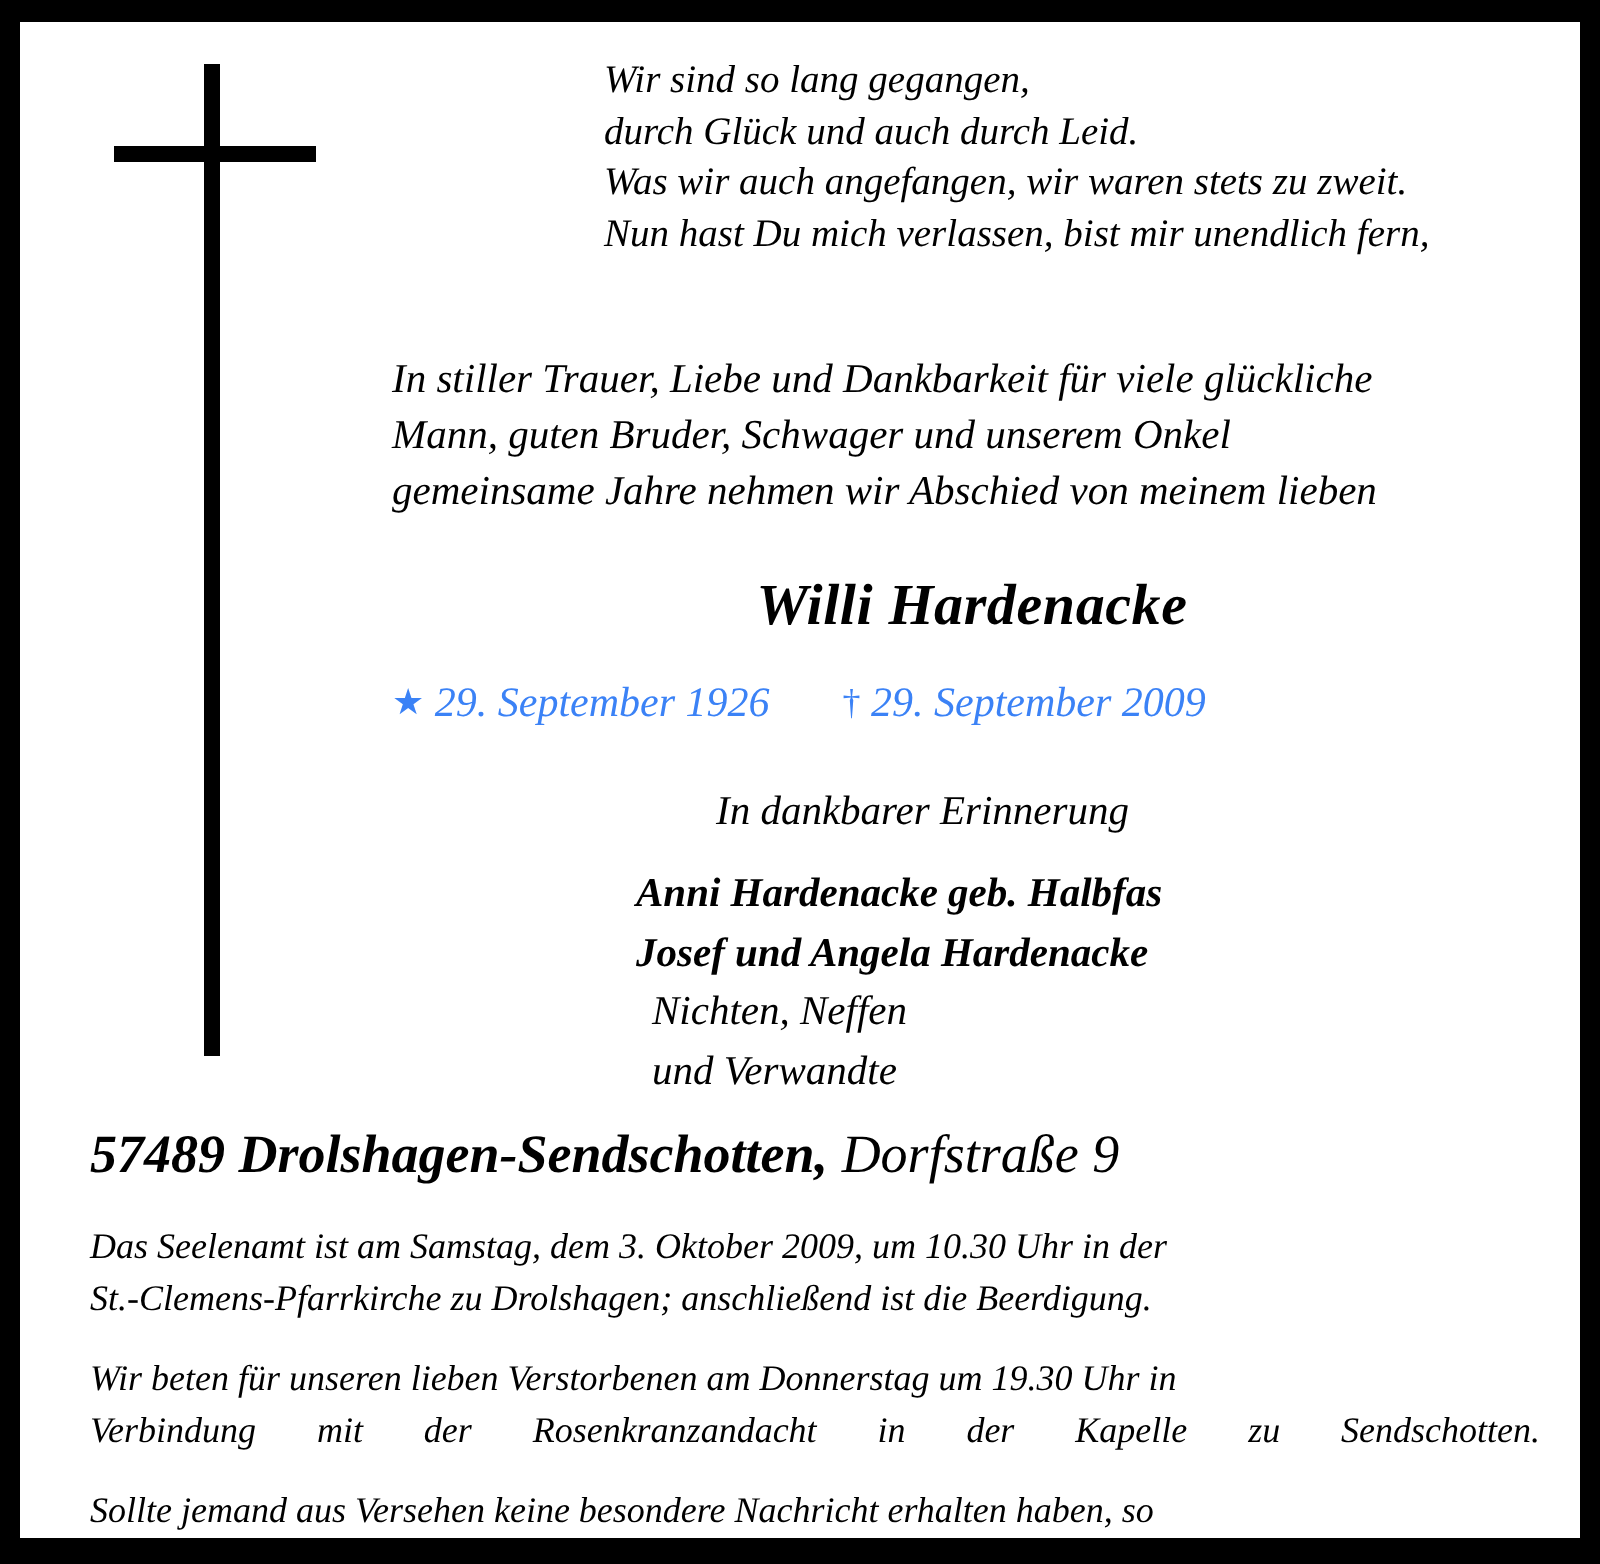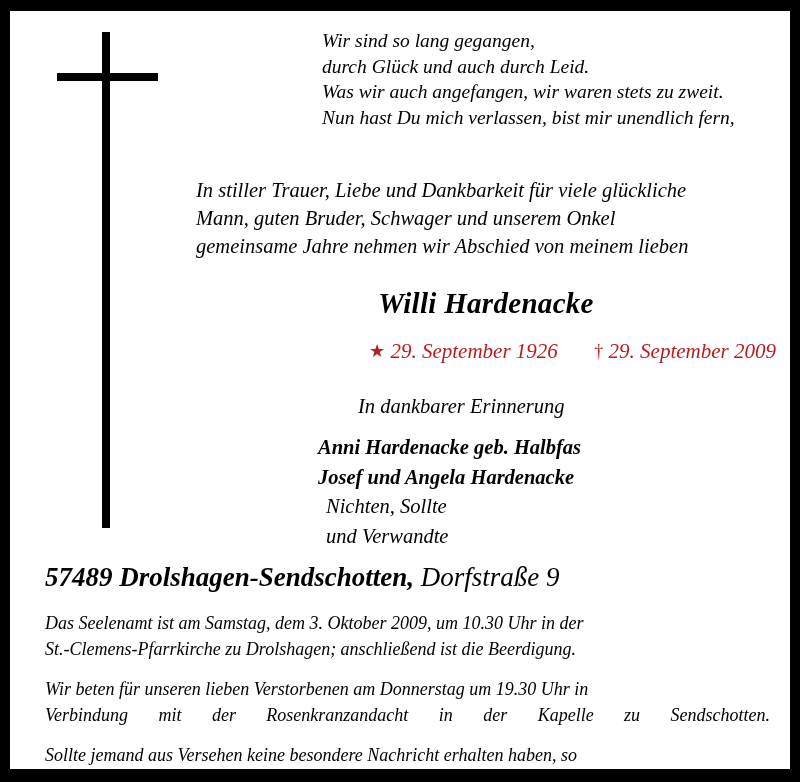--- a/index.html
+++ b/index.html
@@ -54,21 +54,21 @@
     left: 47px;
     top: 62px;
     width: 101px;
     height: 8px;
     background: #000000;
   }
 
   
   .poem {
     position: absolute;
-    left: 312px;
+    left: 292px;
     top: 17px;
     width: 470px;
     font-style: italic;
     font-size: 19.5px;
     line-height: 25.6px;
     color: #000000;
     white-space: nowrap;
   }
   .poem .line { display: block; }
 
@@ -97,25 +97,25 @@
     font-size: 29px;
     line-height: 48px;
     letter-spacing: 0.3px;
     color: #000000;
   }
   .dates {
     position: absolute;
     left: 186px;
     top: 326px;
     width: 580px;
-    text-align: right;
+    text-align: left;
     font-style: italic;
     font-size: 21px;
     line-height: 28px;
-    color: #b91c1c;
+    color: #3b82f6;
   }
   .dates .sym {
     font-style: normal;
     font-size: 18px;
     vertical-align: 1px;
   }
   .dates .gap {
     display: inline-block;
     width: 26px;
   }
@@ -226,21 +226,21 @@
 
       <span class="m-line strong">
         <span>Anni Hardenacke</span><span class="normal"> geb. Halbfas</span>
       </span>
 
       <span class="m-line strong">
         <span>Josef und Angela Hardenacke</span>
       </span>
 
       <span class="m-line indent">
-        <span>Nichten, Sollte</span>
+        <span>Nichten, Neffen</span>
       </span>
 
       <span class="m-line indent">
         <span>und Verwandte</span>
       </span>
     </div>
 
     <div class="address">
       <span class="bold">57489 Drolshagen-Sendschotten,</span><span> Dorfstraße 9</span>
     </div>

